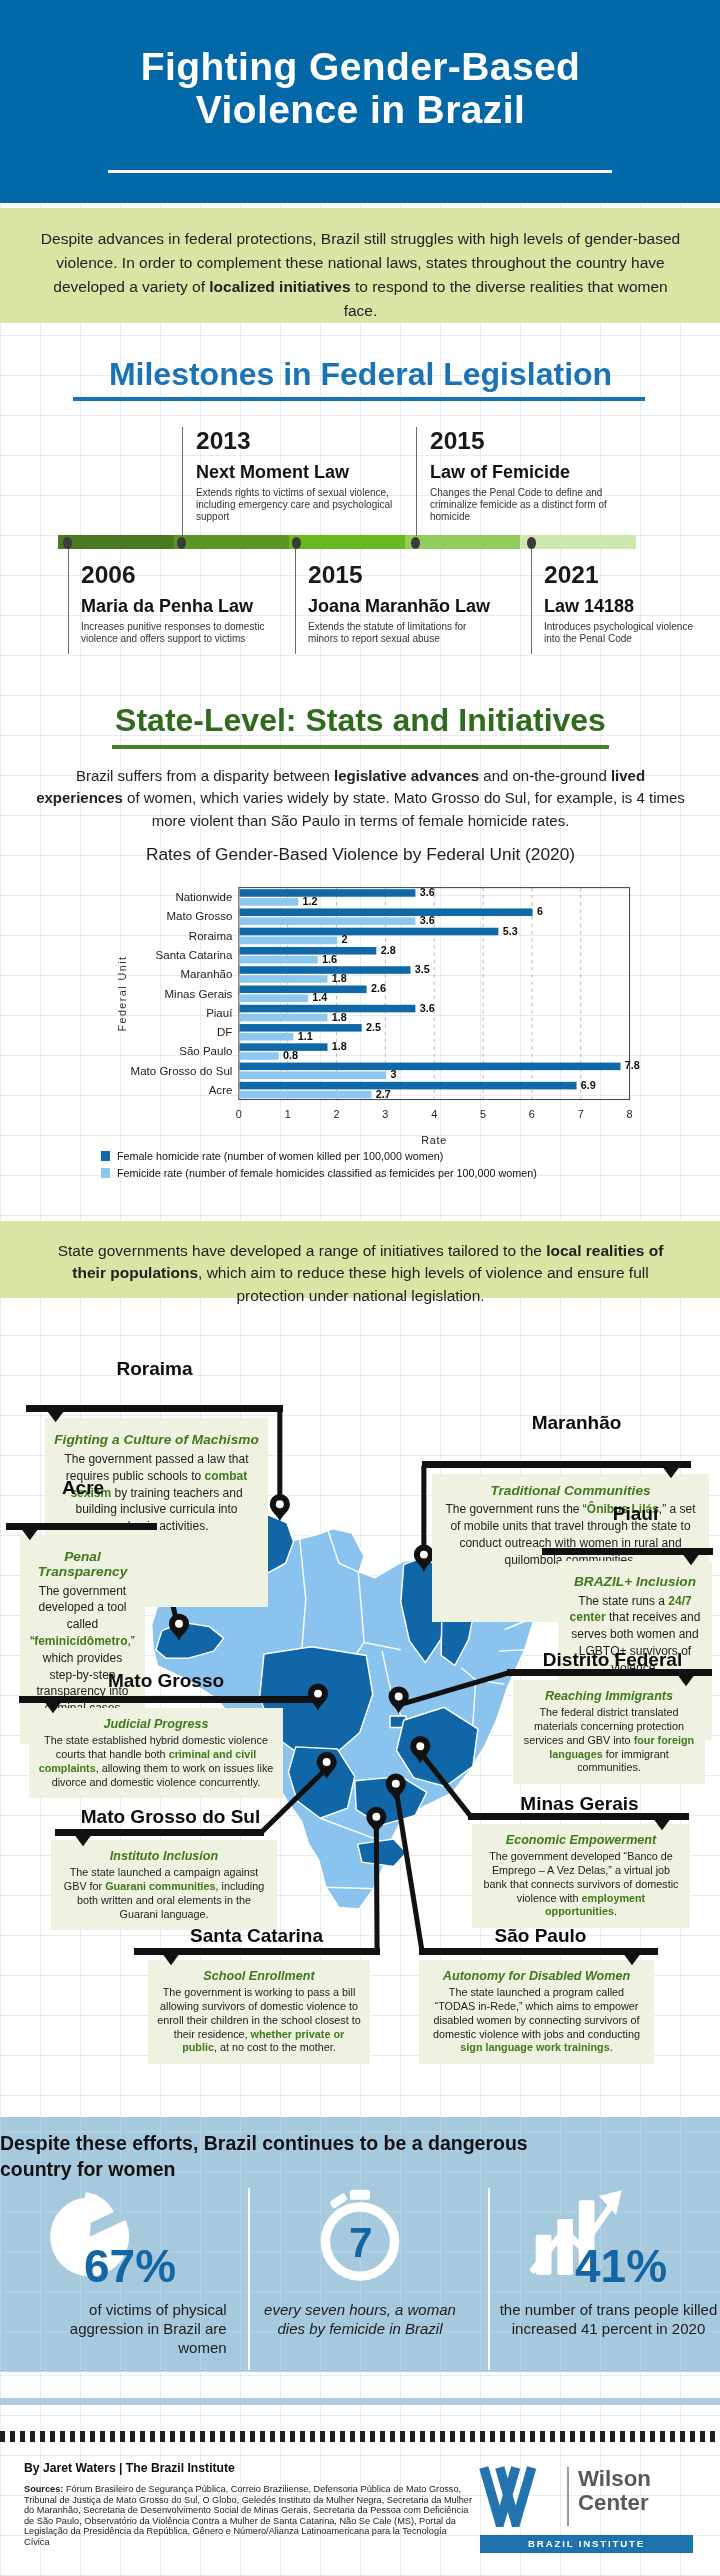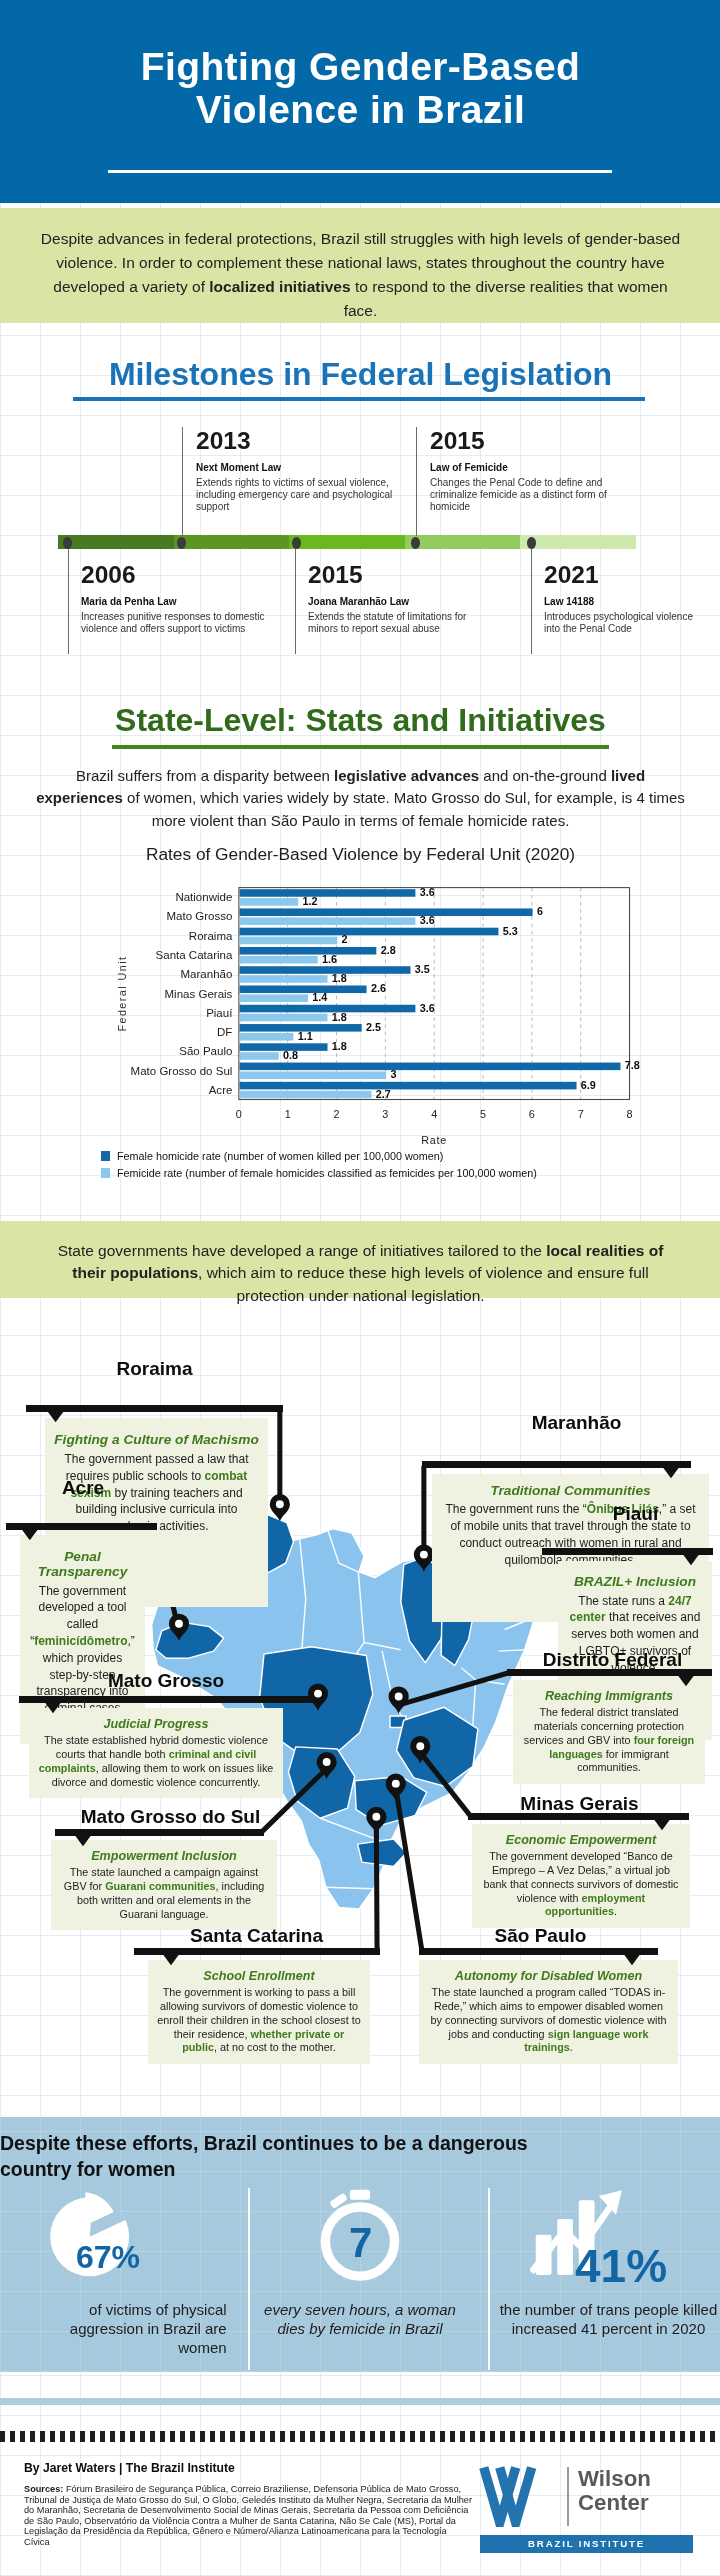--- a/index.html
+++ b/index.html
@@ -28,21 +28,21 @@
   .green-t { color:#2F6B1B; }
   .rule { height:3.6px; }
 
   
   .tl-bar { left:58px; top:535px; width:578px; height:13.7px; display:flex; }
   .tl-bar span { flex:1 1 auto; }
   .tl-dot { width:8.6px; height:11.5px; border-radius:50%; background:#3b3b3b; top:537px; }
   .tl-line { width:1.4px; background:#6b6b6b; }
   .tl-item { width:216px; }
   .tl-year { font-size:24.5px; font-weight:bold; color:#1a1a1a; }
-  .tl-law  { font-size:10px; font-weight:bold; color:#111; margin-top:6.5px; }
+  .tl-law  { font-size:18px; font-weight:bold; color:#111; margin-top:6.5px; }
   .tl-desc { font-size:10px; line-height:12.2px; color:#333; margin-top:4.3px; }
 
   
   .chart-title { left:0; top:844px; width:721px; text-align:center; font-size:17.3px; color:#1d1d1d; }
   #chart-svg { left:94px; top:868px; }
   #chart-svg .tick { font-size:15px; fill:#222; font-family:"Liberation Sans",sans-serif; }
   #chart-svg .cat  { font-size:16px; fill:#1c1c1c; font-family:"Liberation Sans",sans-serif; }
   #chart-svg .val  { font-size:15px; font-weight:bold; fill:#0d0d0d; font-family:"Liberation Sans",sans-serif; }
   #chart-svg .axlab { font-size:15px; fill:#222; letter-spacing:1px; font-family:"Liberation Sans",sans-serif; }
   #chart-svg .axlab-y { font-size:15px; fill:#333; letter-spacing:2px; font-family:"Liberation Sans",sans-serif; }
@@ -384,21 +384,21 @@
   <div class="abs co-box small" style="left:513px; top:1680px; width:192px;">
     <div class="co-prog">Reaching Immigrants</div>
     <div class="co-body">The federal district translated materials concerning protection services and GBV into <span class="g">four foreign languages</span> for immigrant communities.</div>
   </div>
 
   <div class="abs co-label" style="left:55px; top:1806px; width:231px;">Mato Grosso do Sul</div>
   <div class="abs co-bar" style="left:55px; top:1829px; width:209px;">
       <div class="co-notch" style="left:20px;"></div>
     </div>
   <div class="abs co-box small" style="left:51px; top:1840px; width:226px;">
-    <div class="co-prog">Empowerment Inclusion</div>
+    <div class="co-prog">Instituto Inclusion</div>
     <div class="co-body">The state launched a campaign against GBV for <span class="g">Guarani communities</span>, including both written and oral elements in the Guarani language.</div>
   </div>
 
   <div class="abs co-label" style="left:464px; top:1793px; width:231px;">Minas Gerais</div>
   <div class="abs co-bar" style="left:468px; top:1813px; width:221px;">
       <div class="co-notch" style="left:186px;"></div>
     </div>
   <div class="abs co-box small" style="left:472px; top:1824px; width:218px;">
     <div class="co-prog">Economic Empowerment</div>
     <div class="co-body">The government developed “Banco de Emprego – A Vez Delas,” a virtual job bank that connects survivors of domestic violence with <span class="g">employment opportunities</span>.</div>
@@ -410,36 +410,36 @@
     </div>
   <div class="abs co-box small" style="left:148px; top:1960px; width:222px;">
     <div class="co-prog">School Enrollment</div>
     <div class="co-body">The government is working to pass a bill allowing survivors of domestic violence to enroll their children in the school closest to their residence, <span class="g">whether private or public</span>, at no cost to the mother.</div>
   </div>
 
   <div class="abs co-label" style="left:425px; top:1925px; width:231px;">São Paulo</div>
   <div class="abs co-bar" style="left:419px; top:1948px; width:239px;">
       <div class="co-notch" style="left:205px;"></div>
     </div>
-  <div class="abs co-box small" style="left:419px; top:1960px; width:259px;">
+  <div class="abs co-box small" style="left:419px; top:1960px; width:235px;">
     <div class="co-prog">Autonomy for Disabled Women</div>
     <div class="co-body">The state launched a program called “TODAS in-Rede,” which aims to empower disabled women by connecting survivors of domestic violence with jobs and conducting <span class="g">sign language work trainings</span>.</div>
   </div>
 
   <div class="abs danger"></div>
   <div class="abs danger-title">Despite these efforts, Brazil continues to be a dangerous<br>country for women</div>
   <div class="abs v-div" style="left:248px;"></div>
   <div class="abs v-div" style="left:488px;"></div>
 
   <svg class="abs" style="left:45px; top:2185px;" width="90" height="97" viewBox="0 0 125 135">
     <circle cx="62" cy="72" r="55" fill="#fff"></circle>
     <path d="M62,72 L66.8,17.2 A55,55 0 0 1 111.8,48.7 Z" fill="#A7C9DE"></path>
     <path d="M52,58 L56.2,10.2 A48,48 0 0 1 95.5,37.7 Z" fill="#fff"></path>
   </svg>
-  <div class="abs stat-num" style="left:76px; top:2239px; font-size:32px;">67%</div>
+  <div class="abs stat-num" style="left:84px; top:2239px; font-size:46px;">67%</div>
   <div class="abs stat-text" style="left:21.6px; top:2300px; width:205px;text-align:right;">of victims of physical aggression in Brazil are women</div>
 
   <svg class="abs" style="left:311px; top:2178px;" width="98" height="112" viewBox="0 0 136 155">
     <rect x="54" y="16" width="28" height="14" rx="4" fill="#fff"></rect>
     <rect x="26" y="26" width="24" height="11" rx="4" fill="#fff" transform="rotate(-35 38 31)"></rect>
     <circle cx="68" cy="88" r="48" fill="none" stroke="#fff" stroke-width="13"></circle>
   </svg>
   <div class="abs stat-num" style="left:349px; top:2219px; font-size:42px;">7</div>
   <div class="abs stat-text" style="left:252px; top:2300px; width:216px;font-style:italic;">every seven hours, a woman dies by femicide in Brazil</div>
 

